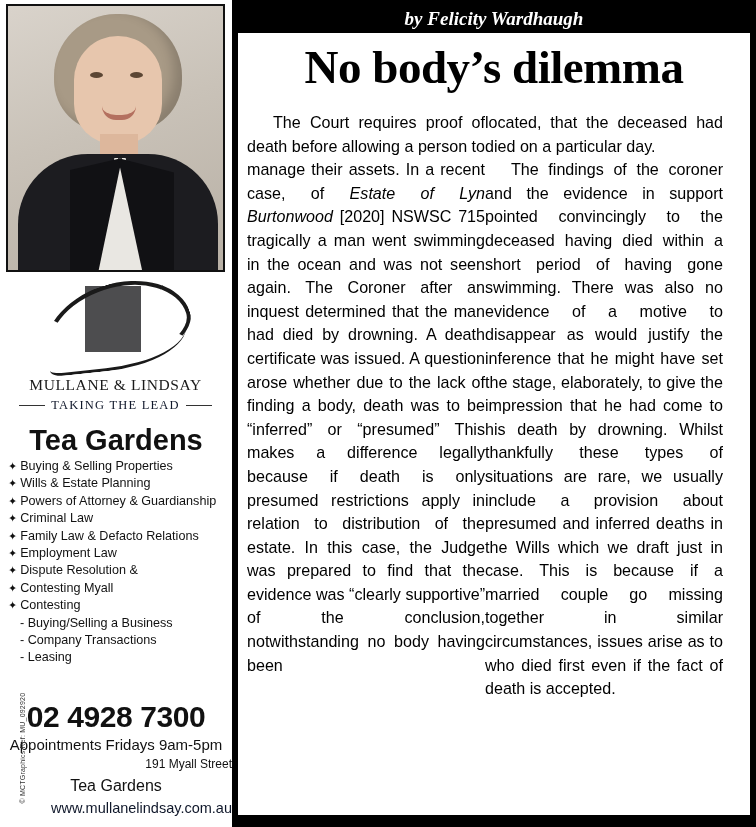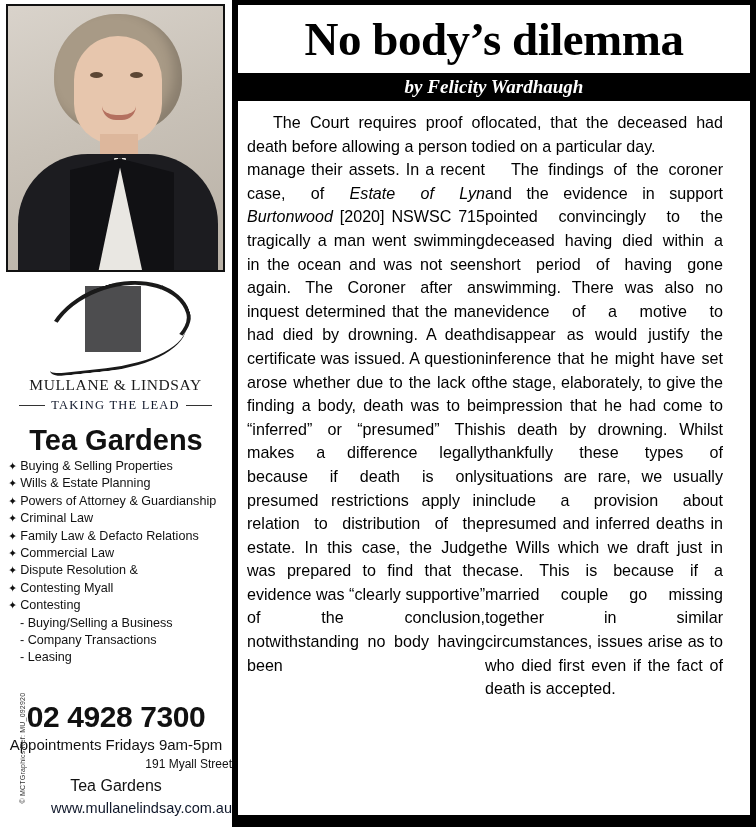--- a/index.html
+++ b/index.html
@@ -306,42 +306,42 @@
     </div>
 
     <div id="town-heading">Tea Gardens</div>
 
     <div id="services">
       <div class="svc"><span class="bullet">✦</span><span>Buying &amp; Selling Properties</span></div>
       <div class="svc"><span class="bullet">✦</span><span>Wills &amp; Estate Planning</span></div>
       <div class="svc"><span class="bullet">✦</span><span>Powers of Attorney &amp; Guardianship</span></div>
       <div class="svc"><span class="bullet">✦</span><span>Criminal Law</span></div>
       <div class="svc"><span class="bullet">✦</span><span>Family Law &amp; Defacto Relations</span></div>
-      <div class="svc"><span class="bullet">✦</span><span>Commercial Law</span></div>
+      <div class="svc"><span class="bullet">✦</span><span>Employment Law</span></div>
       <div class="svc"><span class="bullet">✦</span><span>Dispute Resolution &amp;</span></div>
       <div class="svc"><span class="bullet">✦</span><span>Contesting Myall</span></div>
       <div class="svc"><span class="bullet">✦</span><span>Contesting</span></div>
       <div class="svc sub"><span>- Buying/Selling a Business</span></div>
       <div class="svc sub"><span>- Company Transactions</span></div>
       <div class="svc sub"><span>- Leasing</span></div>
     </div>
 
     <div id="phone">02 4928 7300</div>
     <div id="appointments">Appointments Fridays 9am-5pm</div>
     <div id="address1">191 Myall Street</div>
     <div id="address2">Tea Gardens</div>
     <div id="website">www.mullanelindsay.com.au</div>
     <div id="vertical-credit">© MCTGraphics  Ref: MU_092920</div>
   </div>
 
   <div id="article">
+    <div id="byline">by Felicity Wardhaugh</div>
     <div id="headline-box">
       <div id="headline">No body’s dilemma</div>
     </div>
-    <div id="byline">by Felicity Wardhaugh</div>
     <div id="body-box">
       <div class="body-col lastline-left">
         <p class="indent"><span>The Court requires proof of death before allowing a person to manage their assets. In a recent case, of </span><i>Estate of Lyn Burtonwood</i><span> [2020] NSWSC 715 tragically a man went swimming in the ocean and was not seen again.  The Coroner after an inquest determined that the man had died by drowning.  A death certificate was issued.  A question arose whether due to the lack of finding a body, death was to be “inferred” or “presumed”  This makes a difference legally because if death is only presumed restrictions apply in relation to distribution of the estate.  In this case, the Judge was prepared to find that the evidence was “clearly supportive” of the conclusion, notwithstanding no body having been</span></p>
       </div>
       <div class="body-col">
         <p>located, that the deceased had died on a particular day.</p>
         <p class="indent">The findings of the coroner and the evidence in support pointed convincingly to the deceased having died within a short period of having gone swimming. There was also no evidence of a motive to disappear as would justify the inference that he might have set the stage, elaborately, to give the impression that he had come to his death by drowning. Whilst thankfully these types of situations are rare, we usually include a provision about presumed and inferred deaths in the Wills which we draft just in case.  This is because if a married couple go missing together in similar circumstances, issues arise as to who died first even if the fact of death is accepted.</p>
       </div>
     </div>
   </div>

